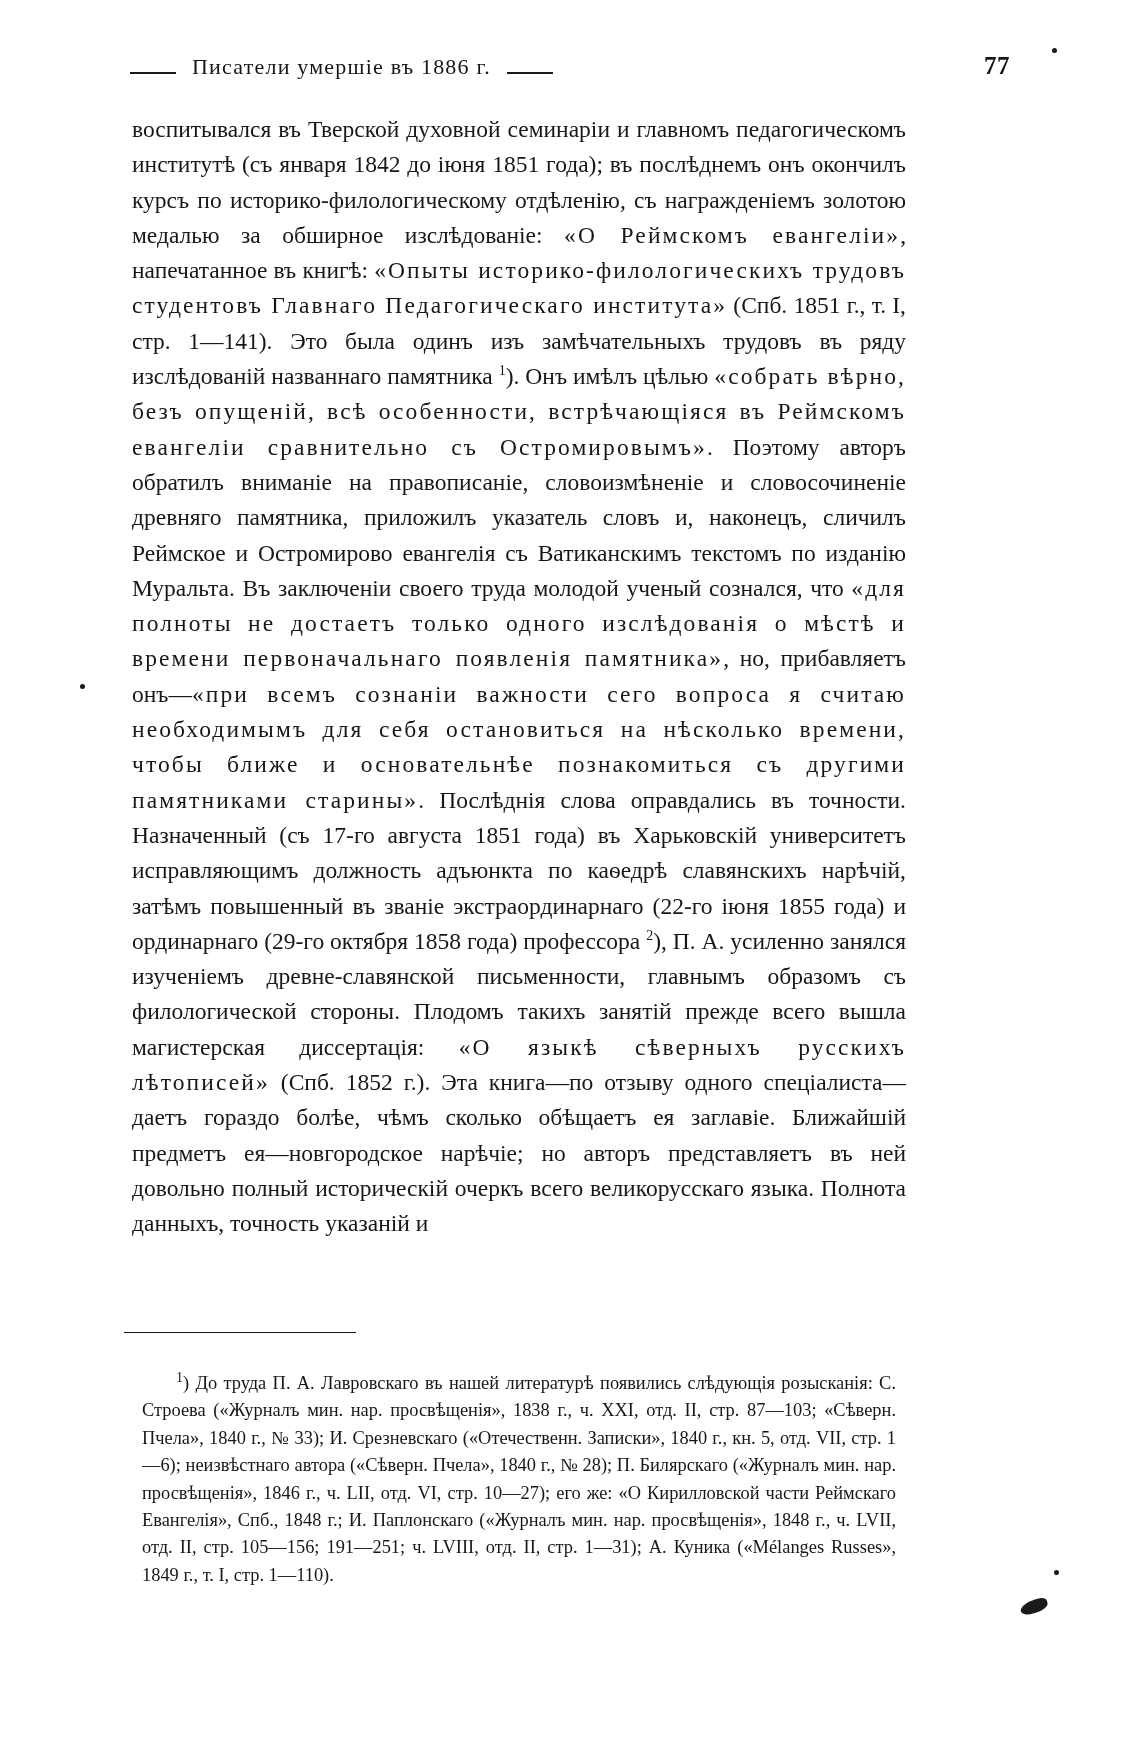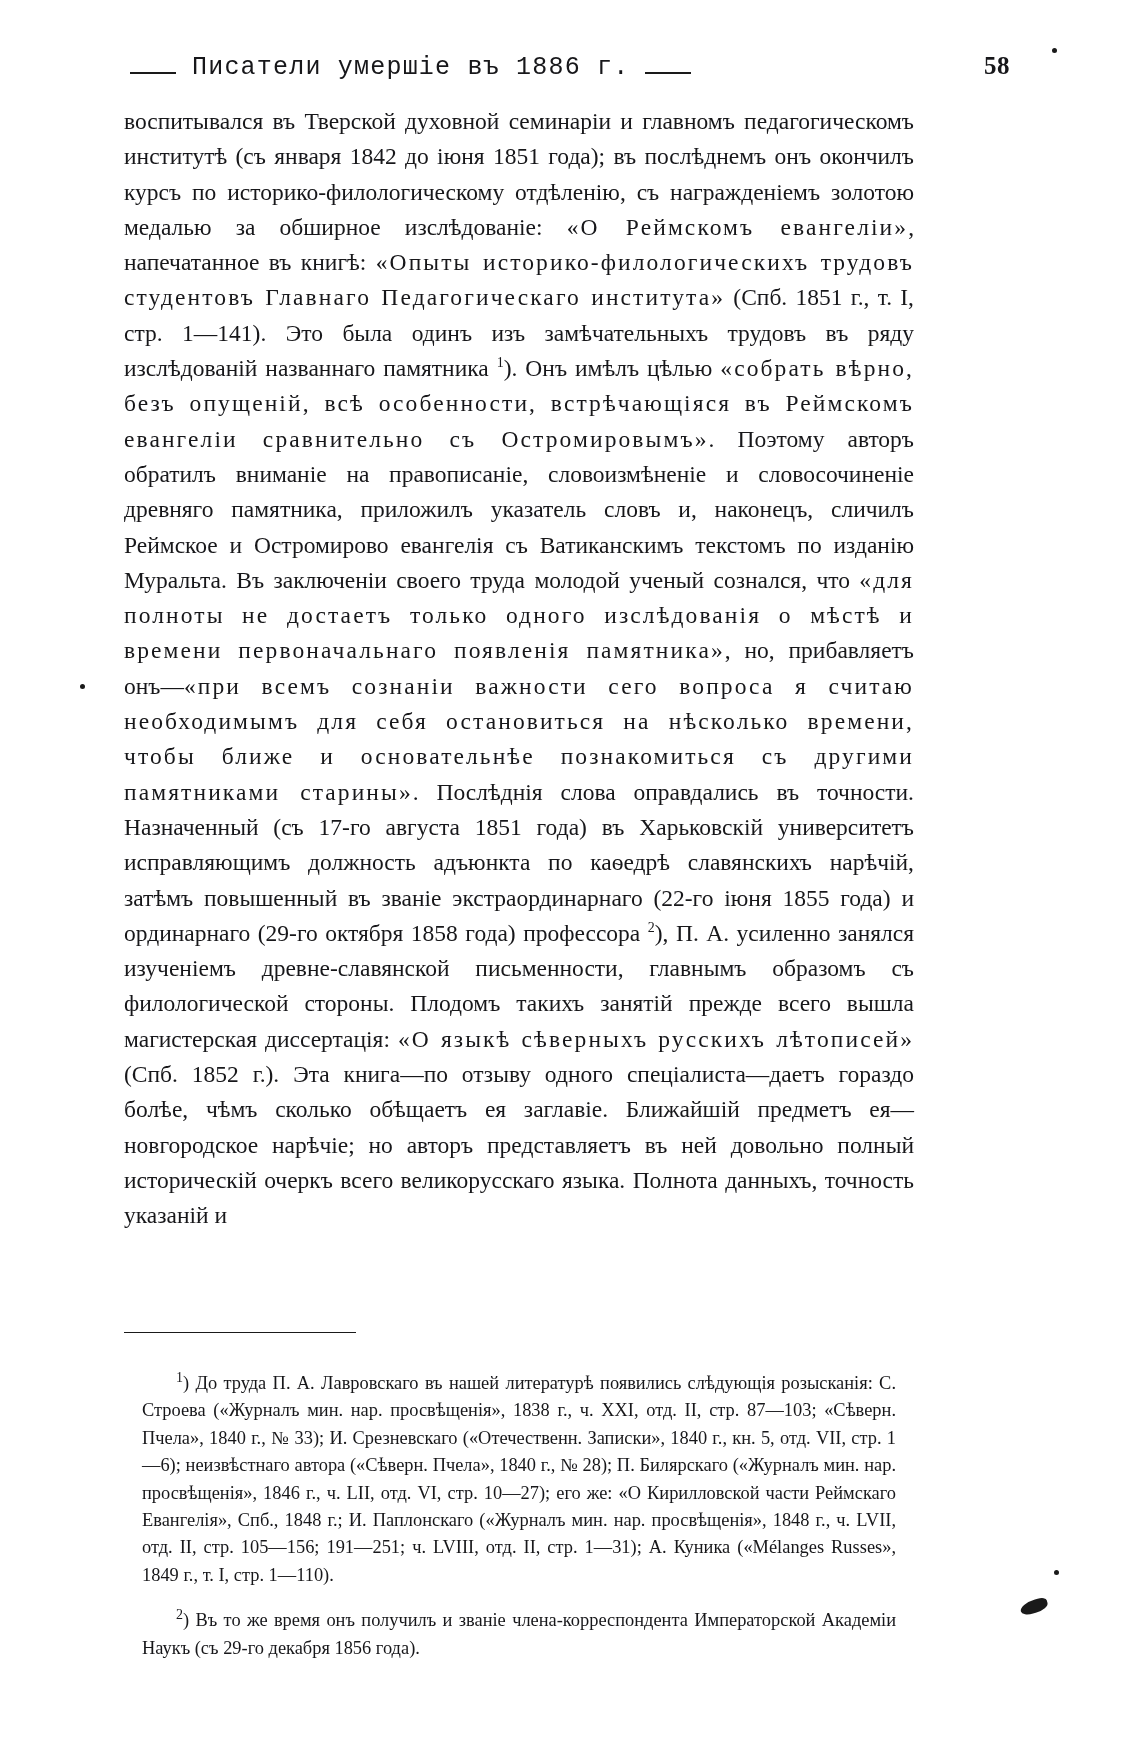--- a/index.html
+++ b/index.html
@@ -29,44 +29,43 @@
     display: flex;
     align-items: baseline;
   }
   .header-rule {
     display: inline-block;
     width: 46px;
     border-bottom: 2px solid #1a1a1a;
     margin-bottom: 8px;
   }
   .header-title {
-    font-size: 25px;
+    font-size: 22px;
     letter-spacing: 1.2px;
     margin: 0 16px;
     white-space: nowrap;
-    font-family: Liberation Mono, monospace;
   }
   .header-page {
     margin-left: auto;
     font-size: 25px;
     font-weight: bold;
     letter-spacing: 0.5px;
   }
   .body-text {
     position: absolute;
     left: 124px;
     top: 104px;
     width: 790px;
     font-size: 23.5px;
     line-height: 35.3px;
     text-align: justify;
     text-justify: inter-word;
   }
   .body-text p {
-    margin: 0;
+    margin: 8px;
     text-indent: 0;
   }
   .sp {
     letter-spacing: 2.1px;
   }
   .sup {
     font-size: 14px;
     vertical-align: super;
     line-height: 0;
   }
@@ -116,32 +115,31 @@
 </style>
 </head>
 <body>
 
 <div class="page">
 
   <div class="header">
     <span class="header-rule"></span>
     <span class="header-title">Писатели умершіе въ 1886 г.</span>
     <span class="header-rule"></span>
-    <span class="header-page">58</span>
+    <span class="header-page">77</span>
   </div>
 
   <div class="body-text">
     <p id="main-par">воспитывался въ Тверской духовной семинаріи и главномъ педагогическомъ институтѣ (съ января 1842 до іюня 1851 года); въ послѣднемъ онъ окончилъ курсъ по историко-филологическому отдѣленію, съ награжденіемъ золотою медалью за обширное изслѣдованіе: <span class="sp">«О Реймскомъ евангеліи»</span>, напечатанное въ книгѣ: <span class="sp">«Опыты историко-филологическихъ трудовъ студентовъ Главнаго Педагогическаго института»</span> (Спб. 1851 г., т. I, стр. 1—141). Это была одинъ изъ замѣчательныхъ трудовъ въ ряду изслѣдованій названнаго памятника <span class="sup">1</span>). Онъ имѣлъ цѣлью <span class="sp">«собрать вѣрно, безъ опущеній, всѣ особенности, встрѣчающіяся въ Реймскомъ евангеліи сравнительно съ Остромировымъ»</span>. Поэтому авторъ обратилъ вниманіе на правописаніе, словоизмѣненіе и словосочиненіе древняго памятника, приложилъ указатель словъ и, наконецъ, сличилъ Реймское и Остромирово евангелія съ Ватиканскимъ текстомъ по изданію Муральта. Въ заключеніи своего труда молодой ученый сознался, что <span class="sp">«для полноты не достаетъ только одного изслѣдованія о мѣстѣ и времени первоначальнаго появленія памятника»</span>, но, прибавляетъ онъ—<span class="sp">«при всемъ сознаніи важности сего вопроса я считаю необходимымъ для себя остановиться на нѣсколько времени, чтобы ближе и основательнѣе познакомиться съ другими памятниками старины»</span>. Послѣднія слова оправдались въ точности. Назначенный (съ 17-го августа 1851 года) въ Харьковскій университетъ исправляющимъ должность адъюнкта по каѳедрѣ славянскихъ нарѣчій, затѣмъ повышенный въ званіе экстраординарнаго (22-го іюня 1855 года) и ординарнаго (29-го октября 1858 года) профессора <span class="sup">2</span>), П. А. усиленно занялся изученіемъ древне-славянской письменности, главнымъ образомъ съ филологической стороны. Плодомъ такихъ занятій прежде всего вышла магистерская диссертація: <span class="sp">«О языкѣ сѣверныхъ русскихъ лѣтописей»</span> (Спб. 1852 г.). Эта книга—по отзыву одного спеціалиста—даетъ гораздо болѣе, чѣмъ сколько обѣщаетъ ея заглавіе. Ближайшій предметъ ея—новгородское нарѣчіе; но авторъ представляетъ въ ней довольно полный историческій очеркъ всего великорусскаго языка. Полнота данныхъ, точность указаній и</p>
   </div>
 
   <div class="fn-rule"></div>
 
   <div class="footnotes">
     <p id="fn-0"><span class="fn-indent"></span><span class="sup">1</span>) До труда П. А. Лавровскаго въ нашей литературѣ появились слѣдующія розысканія: С. Строева («Журналъ мин. нар. просвѣщенія», 1838 г., ч. XXI, отд. II, стр. 87—103; «Сѣверн. Пчела», 1840 г., № 33); И. Срезневскаго («Отечественн. Записки», 1840 г., кн. 5, отд. VII, стр. 1—6); неизвѣстнаго автора («Сѣверн. Пчела», 1840 г., № 28); П. Билярскаго («Журналъ мин. нар. просвѣщенія», 1846 г., ч. LII, отд. VI, стр. 10—27); его же: «О Кирилловской части Реймскаго Евангелія», Спб., 1848 г.; И. Паплонскаго («Журналъ мин. нар. просвѣщенія», 1848 г., ч. LVII, отд. II, стр. 105—156; 191—251; ч. LVIII, отд. II, стр. 1—31); А. Куника («Mélanges Russes», 1849 г., т. I, стр. 1—110).</p>
-    <p id="fn-1"><span class="fn-indent"></span><span class="sup">2</span>) Въ то же время онъ получилъ и званіе члена-корреспондента Императорской Академіи Наукъ (съ 29-го декабря 1856 года).</p>
   </div>
 
   <span class="mark mark-a"></span>
   <span class="mark mark-b"></span>
   <span class="mark mark-c"></span>
   <span class="blot"></span>
 
 </div>
 
 </body></html>

